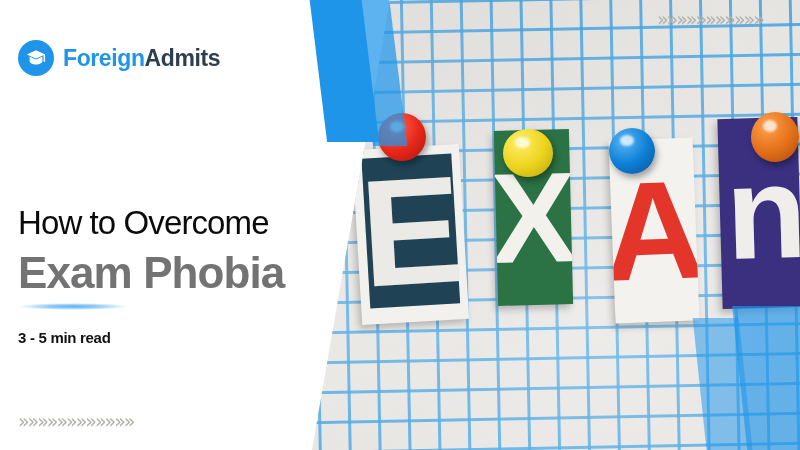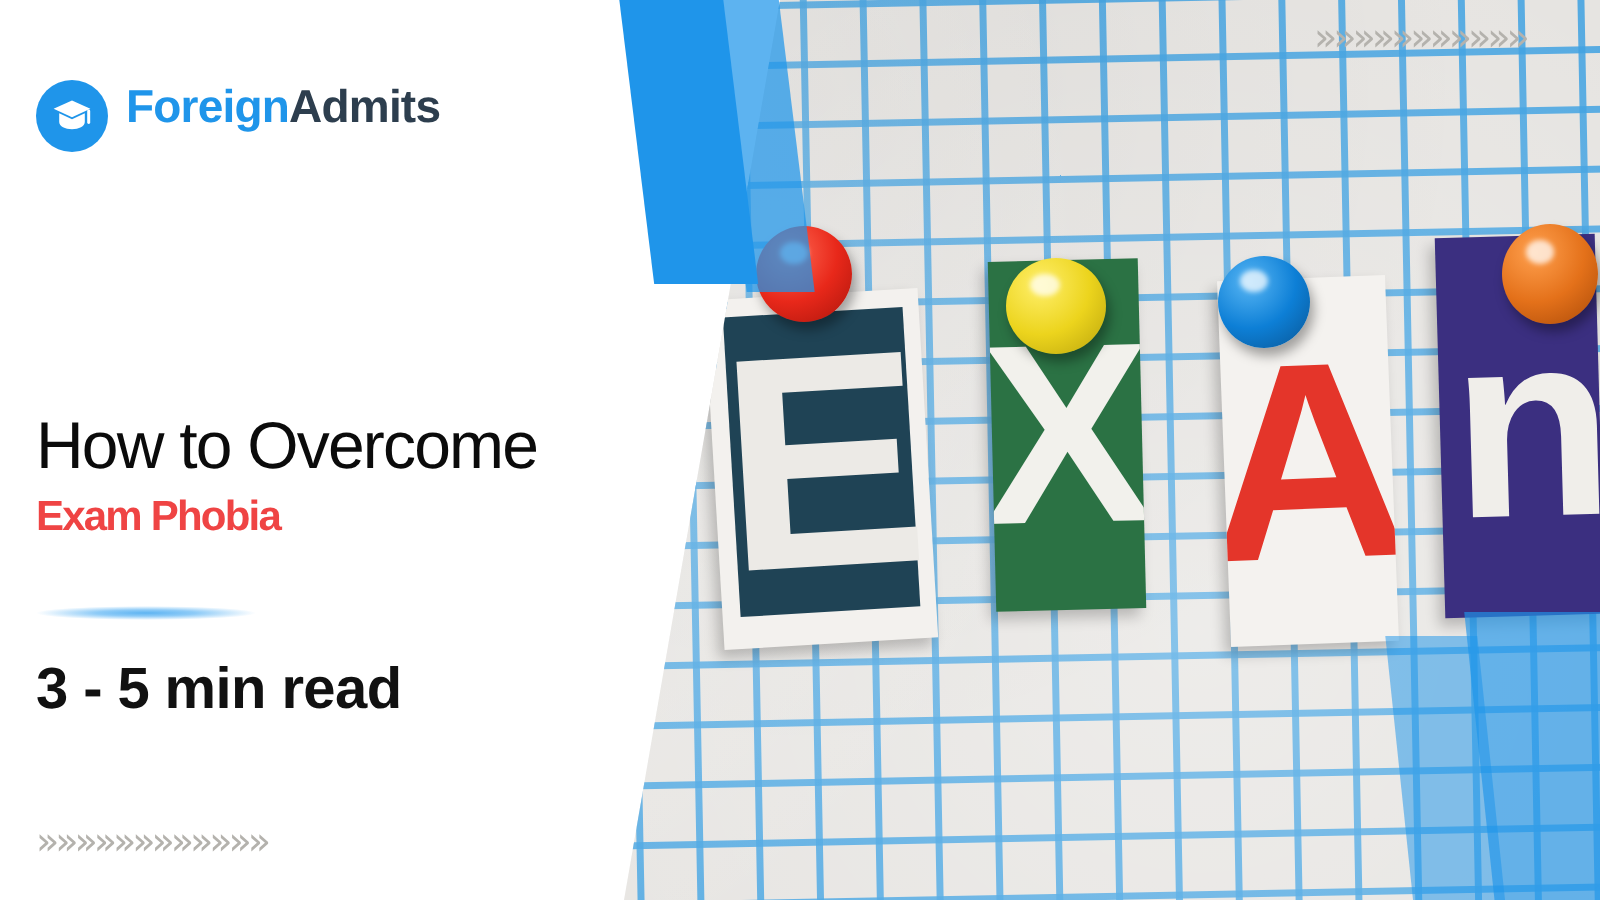--- a/index.html
+++ b/index.html
@@ -151,52 +151,52 @@
 
   
   .left-panel {
     position:absolute; top:0; left:0; width:400px; height:450px;
     background:#ffffff;
     clip-path: polygon(0 0, 330px 0, 252px 450px, 0 450px);
     z-index:5;
   }
 
   
-  #logo { position:absolute; left:18px; top:40px; display:flex; align-items:flex-start; gap:9px; z-index:7; }
+  #logo { position:absolute; left:18px; top:40px; display:flex; align-items:center; gap:9px; z-index:7; }
   #logo-mark {
     width:36px; height:36px; border-radius:50%;
     background:#1f95ea;
     display:flex; align-items:center; justify-content:center;
   }
   #logo-text { font-size:23px; font-weight:bold; letter-spacing:-.4px; white-space:nowrap; }
   .logo-fa1 { color:#1f95ea; }
   .logo-fa2 { color:#2d3e4e; }
 
   
   #headline { position:absolute; left:18px; top:204px; z-index:7; }
   #headline-l1 {
     font-size:33px; font-weight:normal; color:#0b0b0b;
     letter-spacing:-.9px; line-height:1.18; white-space:nowrap;
   }
   #headline-l2 {
-    font-size:21px; font-weight:bold; color:#ef4444;
+    font-size:44px; font-weight:bold; color:#737373;
     letter-spacing:-.9px; line-height:1.18; margin-top:4px; white-space:nowrap;
   }
 
   
   #divider {
     position:absolute; left:18px; top:303px; width:110px; height:7px; z-index:7;
     background:radial-gradient(ellipse 50% 50% at 50% 50%, #5eb4f2 0%, #8ecbf7 45%, rgba(160,210,248,0) 100%);
     border-radius:50%;
   }
 
   
   #read-time {
     position:absolute; left:18px; top:329px; z-index:7;
-    font-size:29px; font-weight:bold; color:#111111; letter-spacing:-.3px; white-space:nowrap;
+    font-size:15px; font-weight:bold; color:#111111; letter-spacing:-.3px; white-space:nowrap;
   }
 
   
   .chevrons {
     position:absolute;
     height:22px;
     background-image:repeating-linear-gradient(
       to right,
       transparent 0 0px,
       transparent 0px 11px

